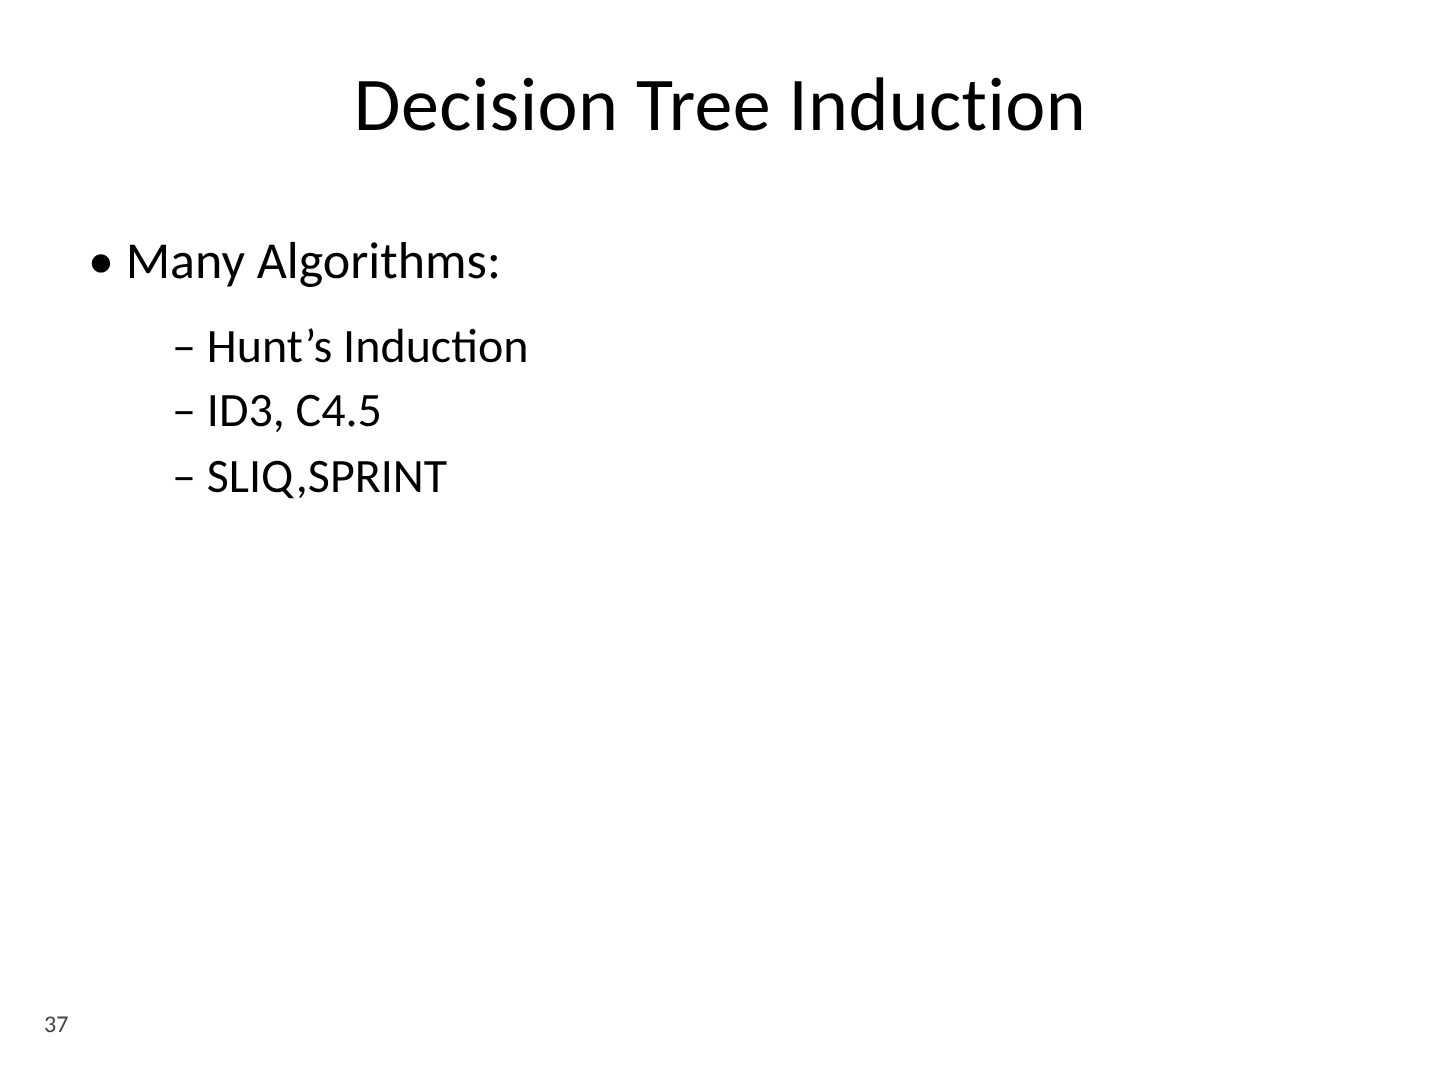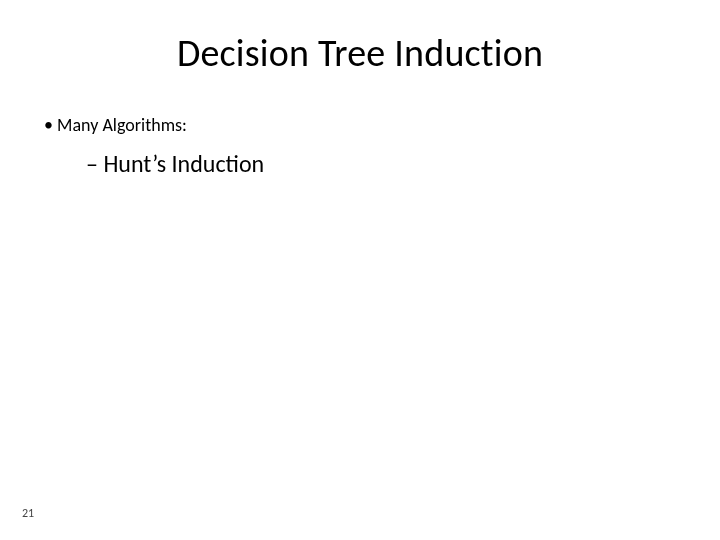--- a/index.html
+++ b/index.html
@@ -20,21 +20,21 @@
     }
     .title {
       font-size: 38px;
       font-weight: 400;
       text-align: center;
       margin-top: 6px;
       margin-bottom: 38px;
       letter-spacing: 0.2px;
     }
     .bullet-l1 {
-      font-size: 18px;
+      font-size: 26px;
       margin-left: 4px;
       margin-bottom: 12px;
     }
     .bullet-l1::before {
       content: "• ";
     }
     .bullet-l2 {
       font-size: 24px;
       margin-left: 46px;
       line-height: 1.35;
@@ -52,15 +52,17 @@
   </style>
 </head>
 <body>
 
 <div class="slide">
   <h1 class="title">Decision Tree Induction</h1>
 
   <div class="bullet-l1">Many Algorithms:</div>
 
   <div class="bullet-l2">Hunt’s Induction</div>
+  <div class="bullet-l2">ID3, C4.5</div>
+  <div class="bullet-l2">SLIQ,SPRINT</div>
 
-  <div class="page-number">21</div>
+  <div class="page-number">37</div>
 </div>
 
 </body></html>

